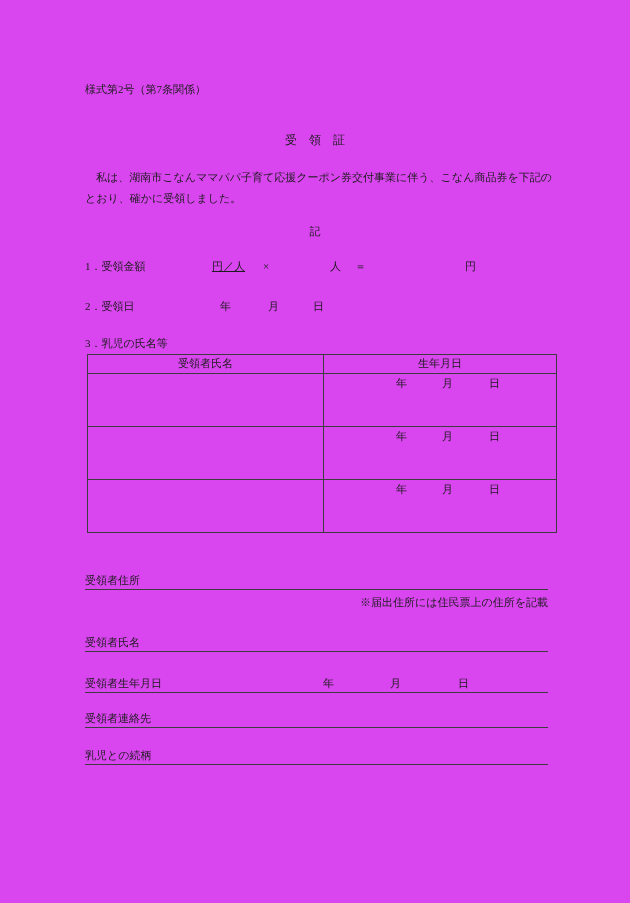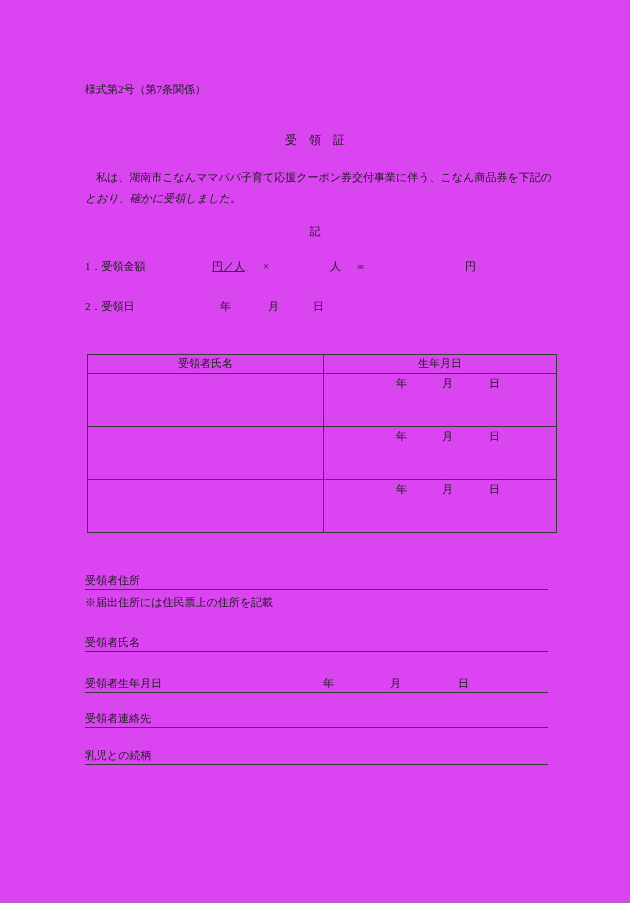--- a/index.html
+++ b/index.html
@@ -11,21 +11,21 @@
     font-family:"Liberation Serif","DejaVu Serif",serif;
     font-size:11px;
     line-height:1.25;
     overflow:hidden;
   }
   .abs{position:absolute;}
   
   .form-number{left:85px;top:83px;}
   .doc-title{left:0;top:133px;width:630px;text-align:center;font-size:12px;}
   .body-line1{left:85px;top:171px;width:480px;white-space:nowrap;}
-  .body-line2{left:85px;top:192px;width:480px;white-space:nowrap;font-style:italic;}
+  .body-line2{left:85px;top:192px;width:480px;white-space:nowrap;}
   .ki{left:0;top:225px;width:630px;text-align:center;}
   
   .item-row{left:0;top:0;width:630px;height:15px;}
   .item-row span{position:absolute;white-space:nowrap;}
   .row-amount{top:260px;}
   .a-label{left:85px;} .a-unit{left:212px;text-decoration:underline;} .a-x{left:263px;}
   .a-person{left:330px;} .a-eq{left:355px;} .a-yen{left:465px;}
   .row-date{top:300px;}
   .d-label{left:85px;} .d-y{left:220px;} .d-m{left:268px;} .d-d{left:313px;}
   .row-infants{top:337px;}
@@ -54,21 +54,21 @@
   .field-row .flabel{position:absolute;left:0;top:0;}
   .field-row span.fy{position:absolute;left:238px;top:0;}
   .field-row span.fm{position:absolute;left:305px;top:0;}
   .field-row span.fd{position:absolute;left:373px;top:0;}
   .f-address{top:574px;}
   .f-name{top:636px;}
   .f-birth{top:677px;}
   .f-contact{top:712px;}
   .f-relation{top:749px;}
   .note{
-    position:absolute;left:85px;width:463px;white-space:nowrap;
+    position:absolute;left:85px;width:463px;text-align:right;white-space:nowrap;
   }
   .n-address{top:596px;}
   .n-sign{top:659px;}
 </style>
 </head>
 <body>
 
 <div class="page">
 
   <div class="abs form-number">様式第2号（第7条関係）</div>
@@ -89,20 +89,23 @@
     <span class="a-yen">円</span>
   </div>
 
   <div class="abs item-row row-date">
     <span class="d-label">2．受領日</span>
     <span class="d-y">年</span>
     <span class="d-m">月</span>
     <span class="d-d">日</span>
   </div>
 
+  <div class="abs item-row row-infants">
+    <span class="i-label">3．乳児の氏名等</span>
+  </div>
 
   <table class="baby-table">
     <colgroup>
         <col style="width:236px">
         <col>
       </colgroup>
     <thead>
       <tr>
         <th>受領者氏名</th>
         <th>生年月日</th>

